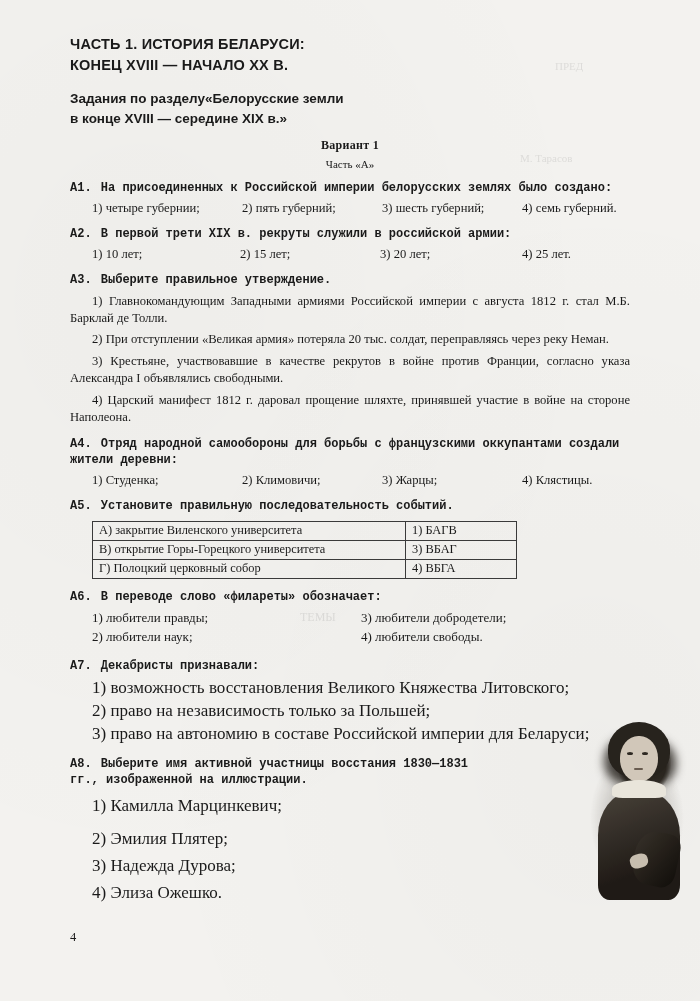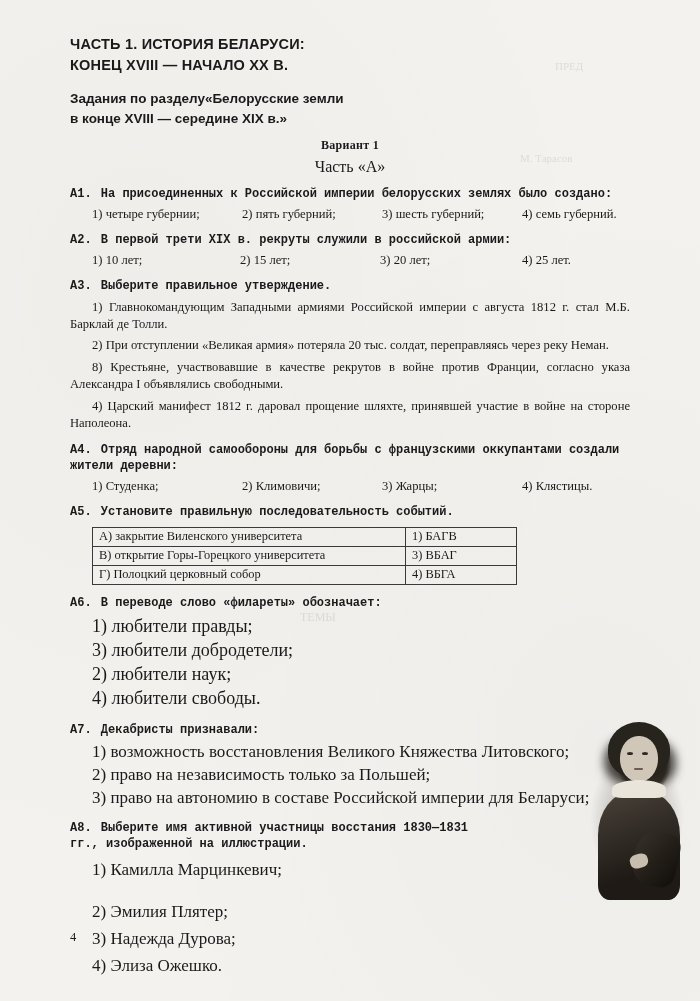--- a/index.html
+++ b/index.html
@@ -55,21 +55,21 @@
     text-align: center;
     font-family: "Liberation Serif", serif;
     font-weight: bold;
     font-size: 12px;
     margin-top: 10px;
     letter-spacing: 0.3px;
   }
   .part {
     text-align: center;
     font-family: "Liberation Serif", serif;
-    font-size: 16px;
+    font-size: 11px;
     margin-top: 5px;
   }
   .q {
     margin-top: 11px;
   }
   .q-head {
     font-family: Liberation Mono, monospace;
     font-weight: bold;
     font-size: 12px;
     line-height: 1.32;
@@ -83,23 +83,22 @@
     font-size: 12.6px;
     padding-left: 22px;
   }
   .opts-row .opt {
     white-space: nowrap;
   }
   .opts-2col {
     display: flex;
     flex-wrap: wrap;
     margin-top: 4px;
-    font-size: 18px;
+    font-size: 13px;
     padding-left: 22px;
-    flex-direction: column;
   }
   .opts-2col .opt {
     width: 50%;
     margin-bottom: 3px;
   }
   .opts-list {
     margin-top: 4px;
     font-size: 17px;
     padding-left: 22px;
   }
@@ -264,21 +263,21 @@
       </div>
     </div>
 
     <div class="q">
       <div class="q-head">
         <span class="num">А3.</span>
         <span>Выберите правильное утверждение.</span>
       </div>
       <div class="para">1) Главнокомандующим Западными армиями Российской империи с августа 1812 г. стал М.Б. Барклай де Толли.</div>
       <div class="para">2) При отступлении «Великая армия» потеряла 20 тыс. солдат, переправляясь через реку Неман.</div>
-      <div class="para">8) Крестьяне, участвовавшие в качестве рекрутов в войне против Франции, согласно указа Александра I объявлялись свободными.</div>
+      <div class="para">3) Крестьяне, участвовавшие в качестве рекрутов в войне против Франции, согласно указа Александра I объявлялись свободными.</div>
       <div class="para">4) Царский манифест 1812 г. даровал прощение шляхте, принявшей участие в войне на стороне Наполеона.</div>
     </div>
 
     <div class="q">
       <div class="q-head">
         <span class="num">А4.</span>
         <span>Отряд народной самообороны для борьбы с французскими оккупантами создали жители деревни:</span>
       </div>
       <div class="opts-row">
         <span class="opt" style="width:150px">1) Студенка;</span>
@@ -335,21 +334,21 @@
         <div class="opt">3) право на автономию в составе Российской империи для Беларуси;</div>
       </div>
     </div>
 
     <div class="q" style="margin-top:13px">
       <div class="q-head" style="width:430px">
         <span class="num">А8.</span>
         <span>Выберите имя активной участницы восстания 1830—1831 гг., изображенной на иллюстрации.</span>
       </div>
       <div class="opts-list" style="margin-top:7px">
-        <div class="opt" style="margin-bottom:22px">1) Камилла Марцинкевич;</div>
+        <div class="opt" style="margin-bottom:13px">1) Камилла Марцинкевич;</div>
         <div class="opt" style="margin-bottom:7px">2) Эмилия Плятер;</div>
         <div class="opt" style="margin-bottom:7px">3) Надежда Дурова;</div>
         <div class="opt">4) Элиза Ожешко.</div>
       </div>
     </div>
 
   </div>
 
   <div class="illustration">
     <div class="portrait">

